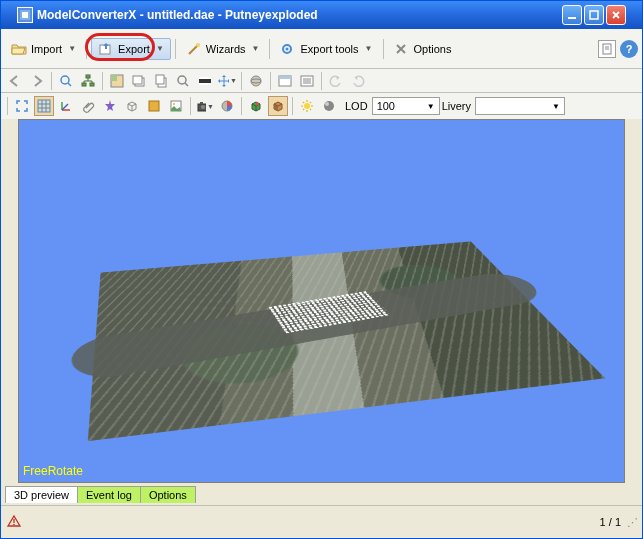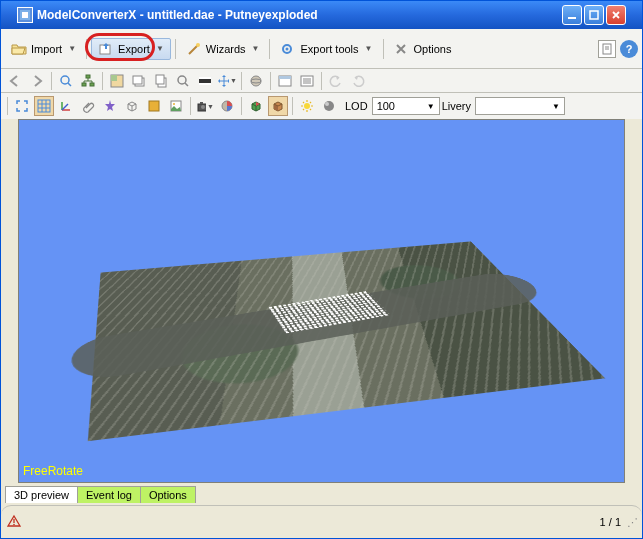--- a/index.html
+++ b/index.html
@@ -52,21 +52,21 @@
   mix-blend-mode: normal; }
 .terrain .river { position:absolute; top:38%; left:-5%; width:110%; height:24%; background:#5a5f58; transform: rotate(-8deg); border-radius: 40px; opacity:.85; }
 .terrain .obj { position: absolute; left: 40%; top: 36%; width: 110px; height: 70px; transform: rotate(-8deg); }
 .terrain .obj .row { height: 4px; margin-bottom: 1px; background: repeating-linear-gradient(90deg, #fff 0 3px, transparent 3px 5px); }
 .freerotate { position: absolute; left: 4px; bottom: 4px; color: #ffff00; font-size: 12px; }
 
 .tabs { height: 22px; display: flex; align-items: center; padding: 0 4px; background: #ece9d8; }
 .tab { border: 1px solid #a0a098; border-bottom: none; padding: 2px 8px; background: #bef264; margin-right: -1px; position: relative; }
 .tab.active { background: #fff; z-index: 1; }
 
-.statusbar { height: 20px; border-top: 1px solid #c0c0b8; background: #ece9d8; display: flex; align-items: center; padding: 16px 6px; border-radius: 10px; }
+.statusbar { height: 20px; border-top: 1px solid #c0c0b8; background: #ece9d8; display: flex; align-items: center; padding: 16px 6px; }
 .statusbar .warn { color: #c03020; margin-right: auto; }
 .statusbar .pages { margin-left: auto; }
 .statusbar .grip { margin-left: 6px; color: #888; letter-spacing:-2px; }
 </style>
 </head>
 <body>
 
 <div class="window">
 
   <div class="titlebar">

